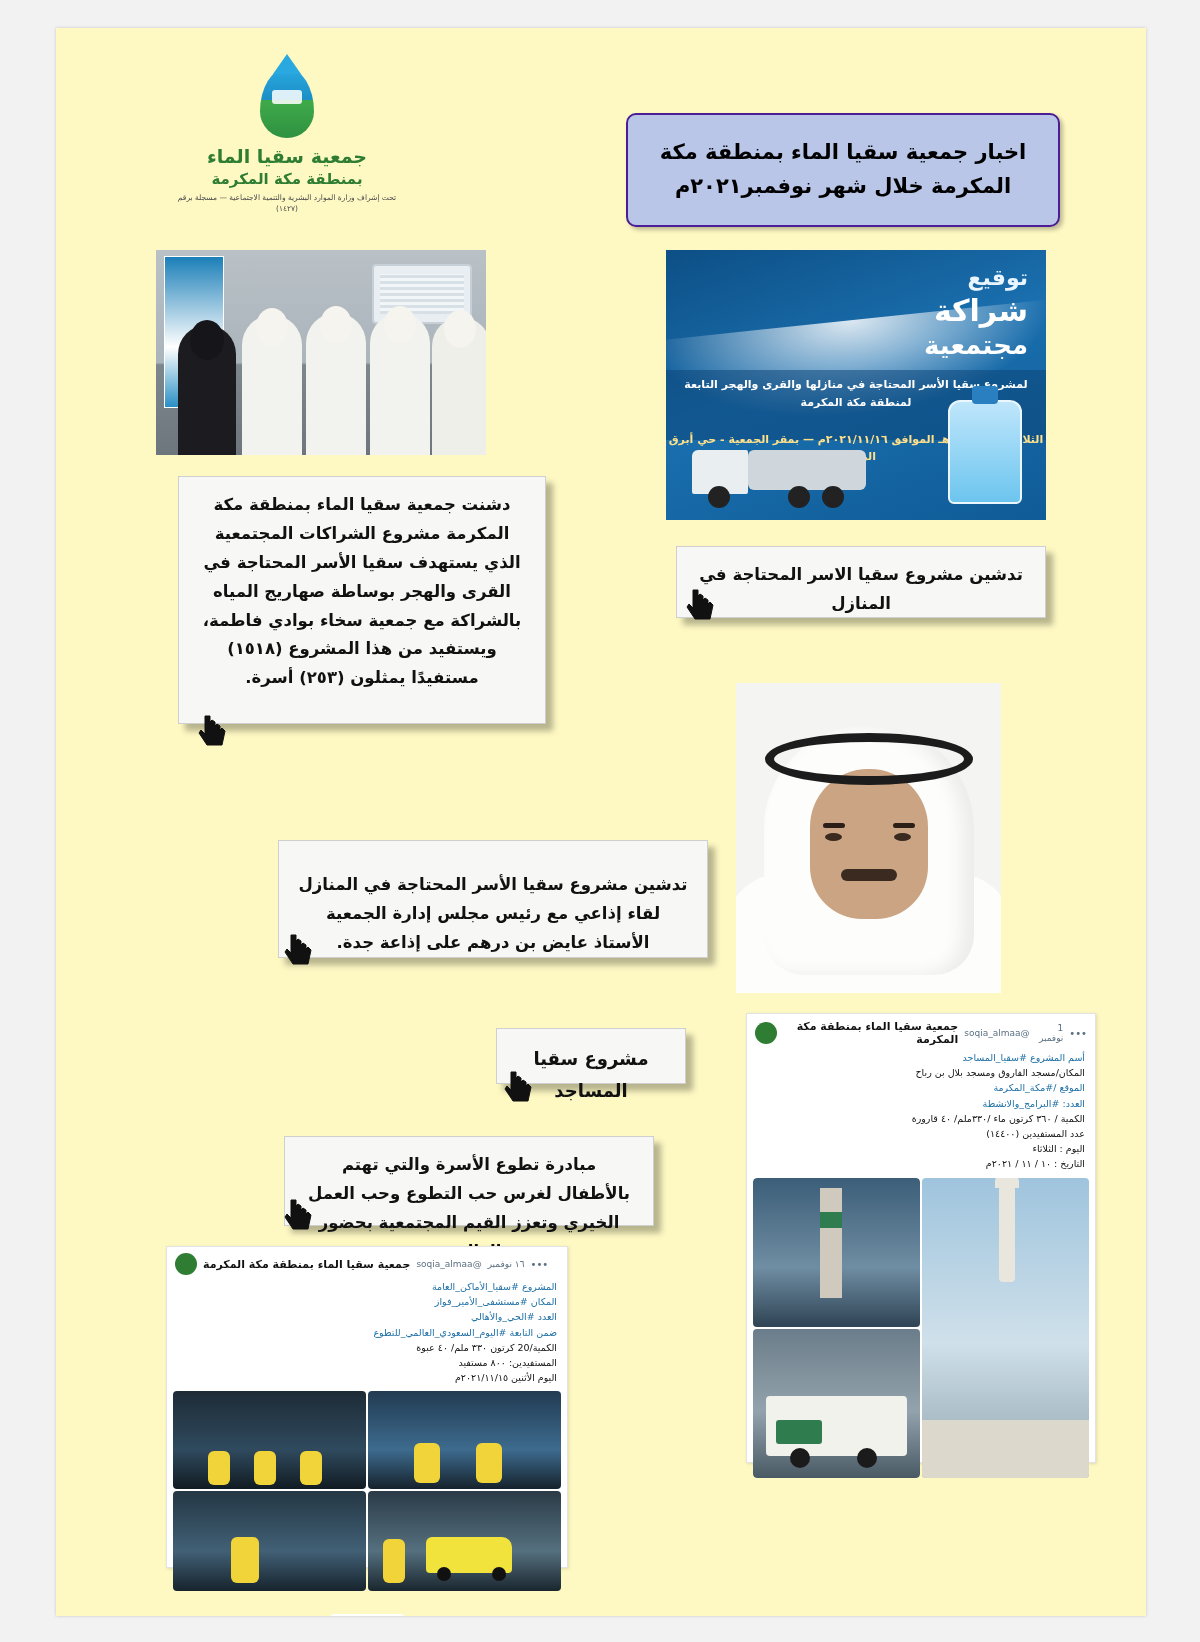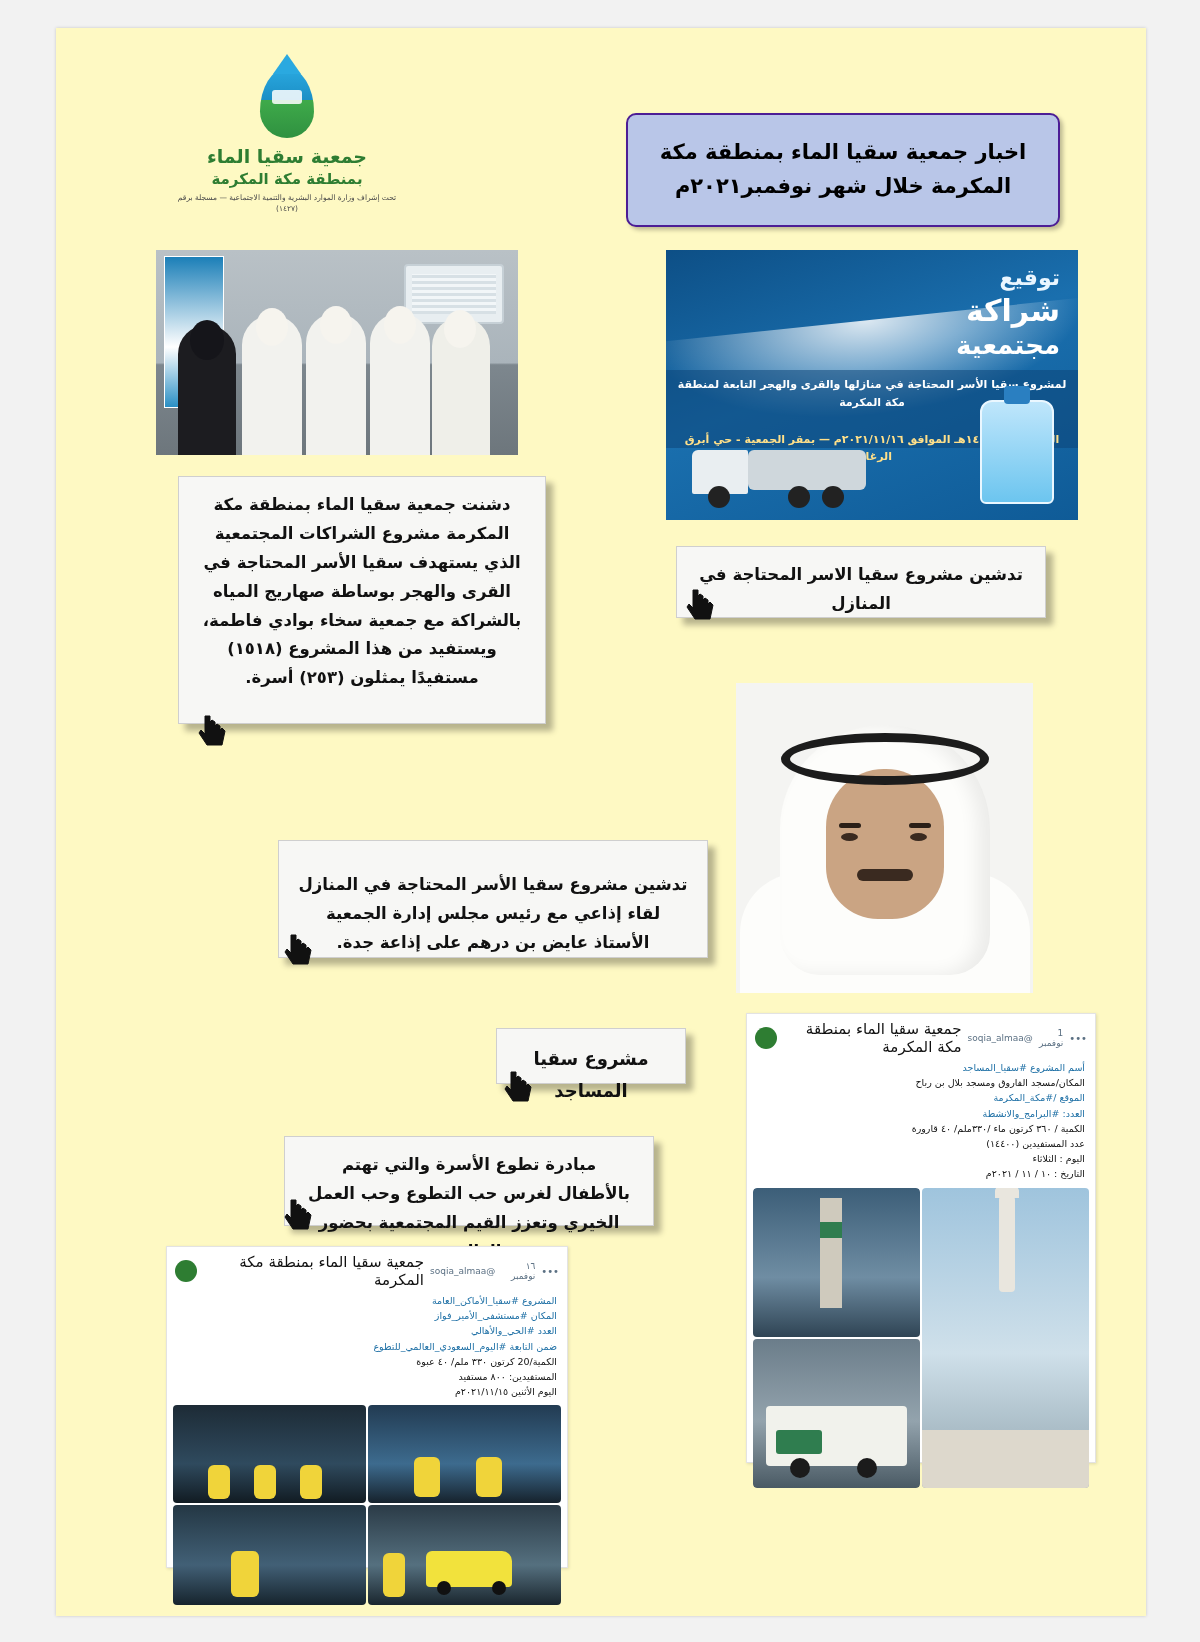--- a/index.html
+++ b/index.html
@@ -67,21 +67,21 @@
   .callout p{
     margin:0; font-size:16.5px; font-weight:bold; color:#111; line-height:1.75;
     text-align:center;
   }
   .cursor{
     position:absolute; width:30px; height:34px; pointer-events:none;
   }
   .cursor svg{display:block;}
 
   
-  .photo{position:absolute;overflow:hidden;background:#cfd8de;padding-left:32px;}
+  .photo{position:absolute;overflow:hidden;background:#cfd8de;}
 
   
   .grp{background:linear-gradient(180deg,#8c9aa4 0%,#b9c3c9 40%,#8e9ba3 100%);}
   .grp .wall{position:absolute;inset:0;background:
      linear-gradient(180deg,#b9c1c6 0%,#aab4bb 55%,#7d878e 56%,#6d767c 100%);}
   .grp .banner{position:absolute;left:8px;top:6px;width:58px;height:150px;
      background:linear-gradient(180deg,#1b7fb8,#ffffff 60%,#2a8fc4);border:1px solid #fff;}
   .grp .ac{position:absolute;right:14px;top:14px;width:96px;height:56px;background:#e8eef1;border:2px solid #c6d0d6;border-radius:4px;}
   .grp .ac:after{content:"";position:absolute;left:6px;top:8px;right:6px;height:40px;
      background:repeating-linear-gradient(0deg,#d7e0e5 0 3px,#f2f6f8 3px 6px);}
@@ -91,21 +91,21 @@
   
   .poster{background:linear-gradient(160deg,#0d4f86 0%,#1a6fae 45%,#0f5b97 100%);}
   .poster .wave{position:absolute;left:-10%;top:26%;width:120%;height:40%;
      background:radial-gradient(ellipse at 50% 0%,rgba(255,255,255,.85),rgba(255,255,255,0) 62%);
      transform:rotate(-6deg);}
   .poster .ptxt{position:absolute;right:18px;top:14px;text-align:right;color:#fff;
      font-weight:bold;line-height:1.25;}
   .poster .ptxt .l1{font-size:22px;color:#eaf6ff;}
   .poster .ptxt .l2{font-size:30px;color:#ffffff;}
   .poster .ptxt .l3{font-size:26px;color:#ffffff;}
-  .poster .pband{position:absolute;left:0;right:0;top:120px;height:78px;
+  .poster .pband{position:absolute;left:0;right:0;top:120px;height:70px;
      background:rgba(12,70,120,.55);color:#fff;font-size:11px;font-weight:bold;
      text-align:center;line-height:1.6;padding-top:6px;box-sizing:border-box;}
   .poster .pdate{position:absolute;left:0;right:0;top:182px;height:34px;color:#ffe08a;
      font-size:11px;font-weight:bold;text-align:center;line-height:1.5;}
   .truck{position:absolute;left:26px;bottom:12px;width:180px;height:78px;}
   .truck .cab{position:absolute;left:0;bottom:14px;width:56px;height:44px;background:#e9eef1;border-radius:6px 2px 2px 2px;}
   .truck .tank{position:absolute;left:56px;bottom:18px;width:118px;height:40px;background:#cfd7dc;border-radius:6px;}
   .truck .w{position:absolute;bottom:0;width:22px;height:22px;background:#222;border-radius:50%;}
   .bottle{position:absolute;right:24px;bottom:16px;width:70px;height:100px;
      background:linear-gradient(180deg,#bfe6fb,#6cc5ef);border-radius:12px 12px 6px 6px;border:2px solid #eaf7ff;}
@@ -126,21 +126,21 @@
   .portrait .mous{position:absolute;left:50%;transform:translateX(-50%);top:186px;width:56px;height:12px;background:#3a2a20;border-radius:6px;}
   .portrait .igal{position:absolute;left:50%;top:50px;transform:translateX(-50%);
      width:190px;height:34px;border:9px solid #1c1c1c;border-radius:50%;}
   .portrait .thobe{position:absolute;left:50%;bottom:0;transform:translateX(-50%);
      width:290px;height:120px;background:#fdfdfb;border-radius:60px 60px 0 0;}
 
   
   .tweet{position:absolute;background:#ffffff;border:1px solid #e3e3e3;box-shadow:1px 1px 3px rgba(0,0,0,.12);}
   .tw-head{display:flex;align-items:center;gap:6px;padding:6px 8px 2px 8px;flex-direction:row-reverse;}
   .tw-avatar{width:22px;height:22px;border-radius:50%;background:#2e7d32;flex:0 0 auto;}
-  .tw-name{font-size:15px;font-weight:normal;color:#111;}
+  .tw-name{font-size:11px;font-weight:bold;color:#111;}
   .tw-handle{font-size:9px;color:#5b7083;}
   .tw-dots{font-size:10px;color:#5b7083;margin-right:auto;}
   .tw-body{padding:2px 10px 6px 10px;text-align:right;}
   .tw-body div{font-size:9.5px;color:#111;line-height:1.6;}
   .tw-body .hl{color:#1d6fa5;}
   .tw-media{display:flex;gap:2px;padding:0 6px 6px 6px;}
   .tw-media .cell{flex:1;height:150px;border-radius:4px;overflow:hidden;position:relative;}
 
   .msq1{background:linear-gradient(180deg,#9fc4dd 0%,#cfe0ea 55%,#8fa3ad 100%);}
   .msq1 .minaret{position:absolute;left:46%;top:8px;width:16px;height:96px;background:#e9e6de;border-radius:4px;}

